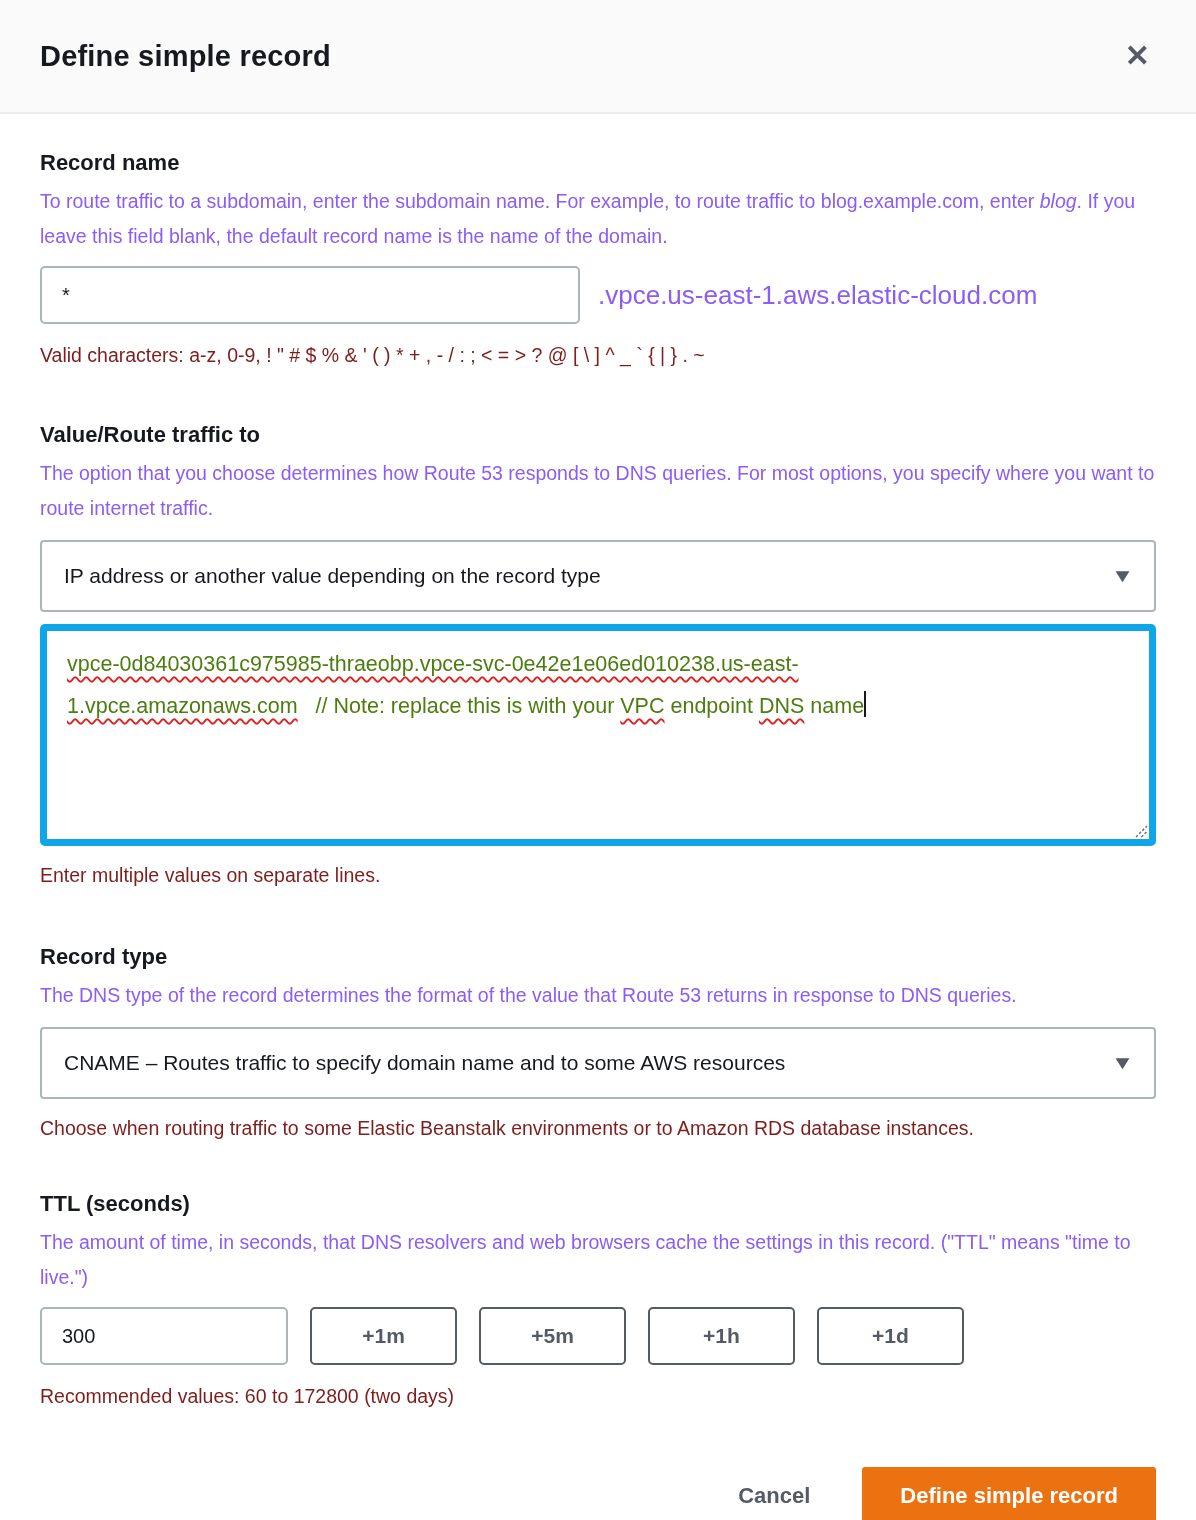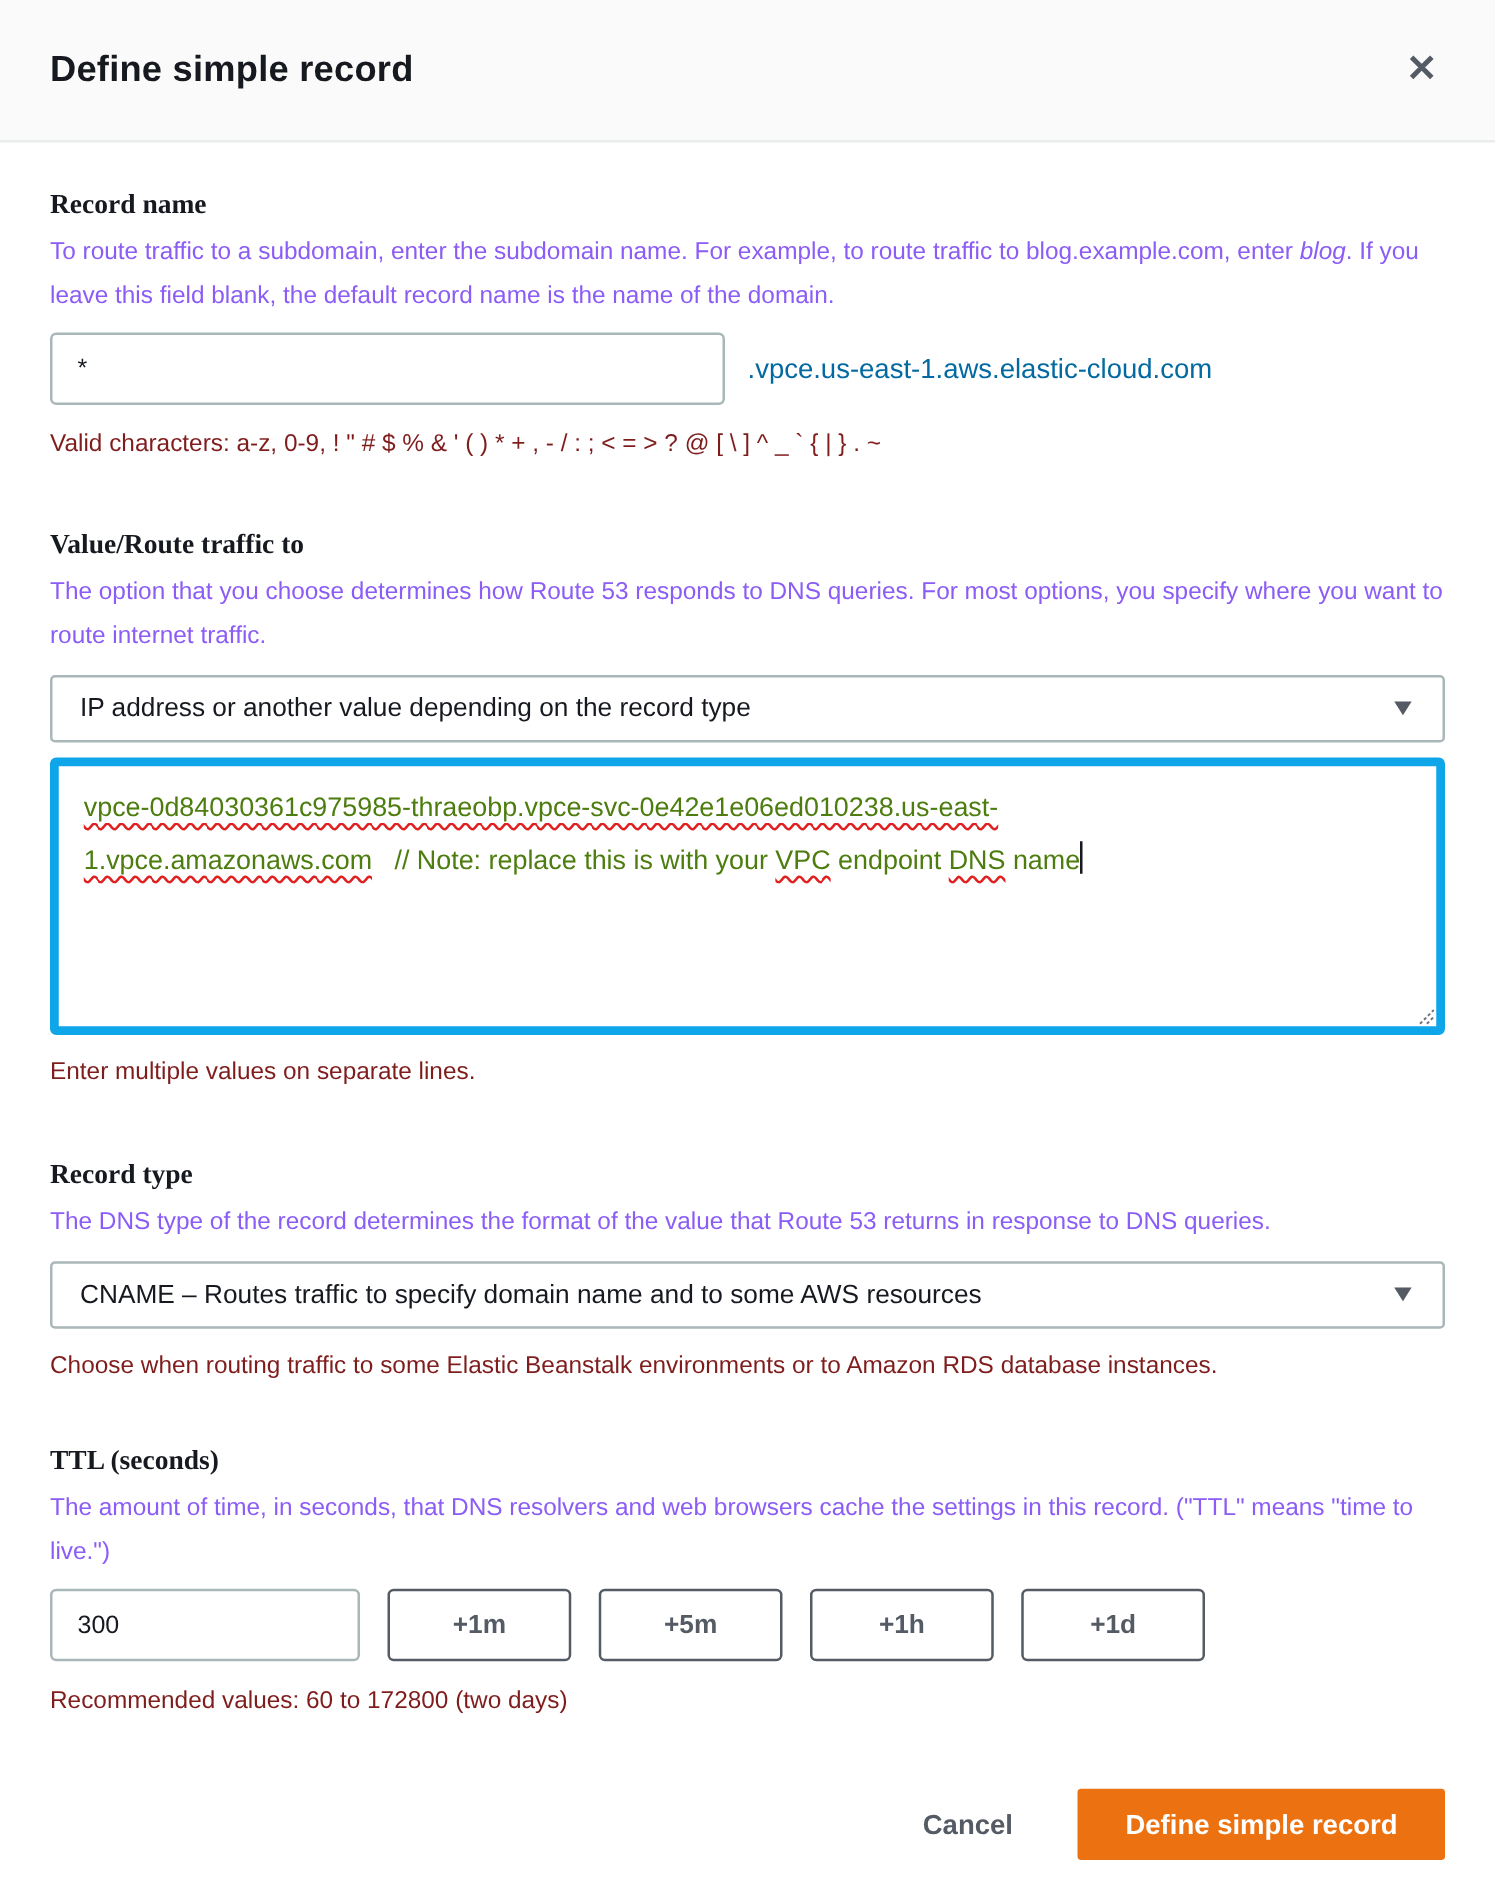--- a/index.html
+++ b/index.html
@@ -37,21 +37,20 @@
     padding: 4px 6px;
   }
   
   .content { padding: 0 40px; }
   .section-label {
     font-size: 22px;
     font-weight: 700;
     color: #16191f;
     margin-top: 36px;
     margin-bottom: 8px;
-    font-family: Liberation Serif, serif;
   }
   .desc {
     font-size: 19.5px;
     line-height: 35px;
     color: #8b5cf6;
     max-width: 1120px;
   }
   .desc .italic { font-style: italic; }
   .hint {
     font-size: 19.5px;
@@ -70,26 +69,26 @@
     background: #fff;
     outline: none;
   }
   .record-name-row {
     display: flex;
     align-items: center;
     gap: 18px;
     margin-top: 12px;
   }
   .record-name-input { width: 540px; }
-  .domain-suffix { font-size: 22px; color: #0369a1; }
+  .domain-suffix { font-size: 26px; color: #8b5cf6; }
   .valid-chars { margin-top: 16px; }
   
   .select-box {
     margin-top: 14px;
-    height: 54px;
+    height: 72px;
     border: 2px solid #aab7b8;
     border-radius: 4px;
     background: #fff;
     display: flex;
     align-items: center;
     justify-content: space-between;
     padding: 0 22px;
     cursor: pointer;
   }
   .select-box .select-value { font-size: 21px; color: #16191f; }

